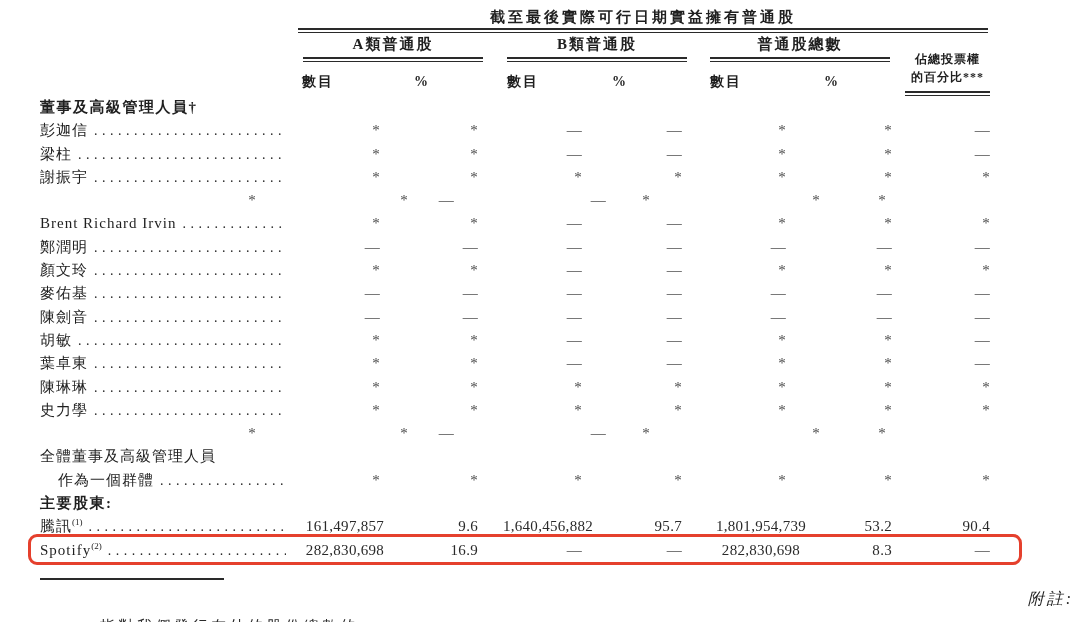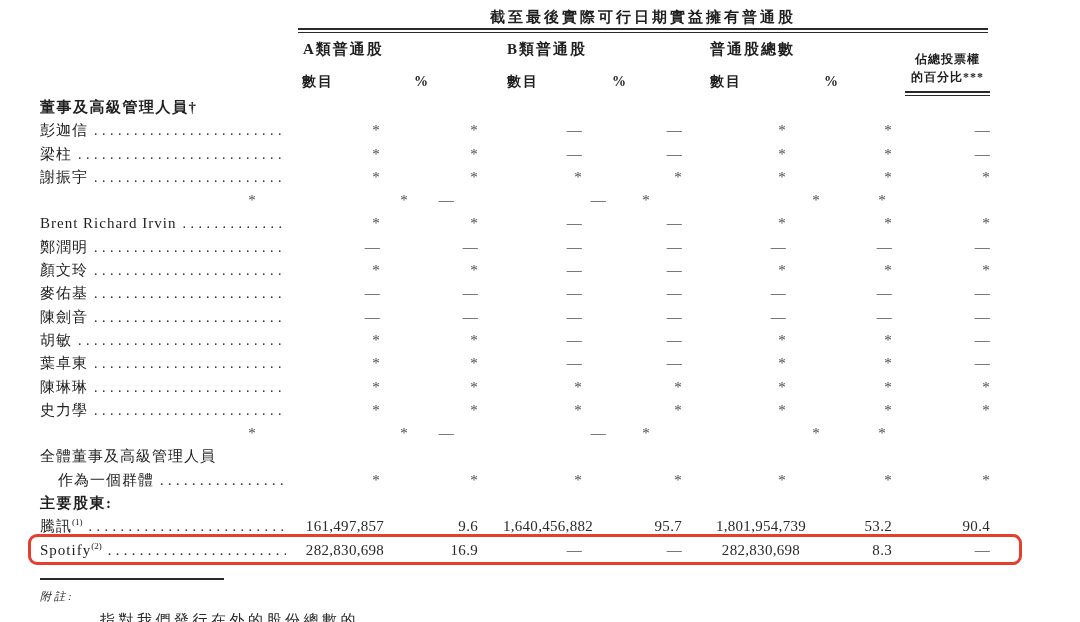--- a/index.html
+++ b/index.html
@@ -25,21 +25,21 @@
     grid-column:2/9;grid-row:1;
     text-align:center;font-weight:bold;letter-spacing:3px;
     padding-left:8px;padding-right:12px;line-height:22px;
   }
   .h-title-rule{grid-column:2/9;grid-row:2;padding-left:8px;padding-right:12px;}
   .dbl{height:5px;border-top:2px solid #2a2a2a;border-bottom:1.5px solid #2a2a2a;box-sizing:border-box;}
   .h-group{display:flex;flex-direction:column;justify-content:flex-end;grid-row:3;}
   .hg-a{grid-column:2/4;}
   .hg-b{grid-column:4/6;}
   .hg-t{grid-column:6/8;}
-  .hg-in{display:flex;flex-direction:row;}
+  .hg-in{display:flex;flex-direction:column;}
   .hg-a .hg-in{margin-left:13px;margin-right:1px;}
   .hg-b .hg-in{margin-left:23px;margin-right:1px;}
   .hg-t .hg-in{margin-left:22px;margin-right:6px;}
   .hg-label{text-align:center;font-weight:bold;letter-spacing:2px;line-height:16px;margin-bottom:5px;}
   .h-sub{grid-row:4;display:flex;flex-direction:column;justify-content:flex-end;}
   .sub-in{display:flex;flex-direction:row;}
   .sub-label{text-align:center;font-weight:bold;font-size:14px;letter-spacing:2px;line-height:18px;margin-bottom:5px;}
   .c2s .sub-in{margin-left:12px;margin-right:32px;}
   .c3s .sub-in{margin-left:0;margin-right:0;}
   .c4s .sub-in{margin-left:23px;margin-right:25px;}
@@ -76,21 +76,21 @@
   .c7{text-align:right;padding-right:10px;}
   .row.highlight{position:relative;}
   .hl-box{
     position:absolute;pointer-events:none;
     left:-12px;right:-22px;top:-4.5px;bottom:-3.5px;
     border:3.5px solid var(--accent,#e5402d);
     border-radius:9px;
   }
   
   .fn-divider{width:184px;border-top:2px solid #2a2a2a;margin-top:16px;}
-  .fn-label{font-style:italic;letter-spacing:3px;margin-top:9px;font-size:11px;}
+  .fn-label{font-style:italic;letter-spacing:3px;margin-top:9px;font-size:16px;text-align:right;}
   .fn-clipped{margin-left:60px;margin-top:7px;letter-spacing:3.5px;font-size:15px;color:#2a2a2a;}
 </style>
 </head>
 <body>
 
 <div class="page" style="--accent: #e5402d;">
 
   <div class="table-wrap">
 
     <div class="grid hdr">

